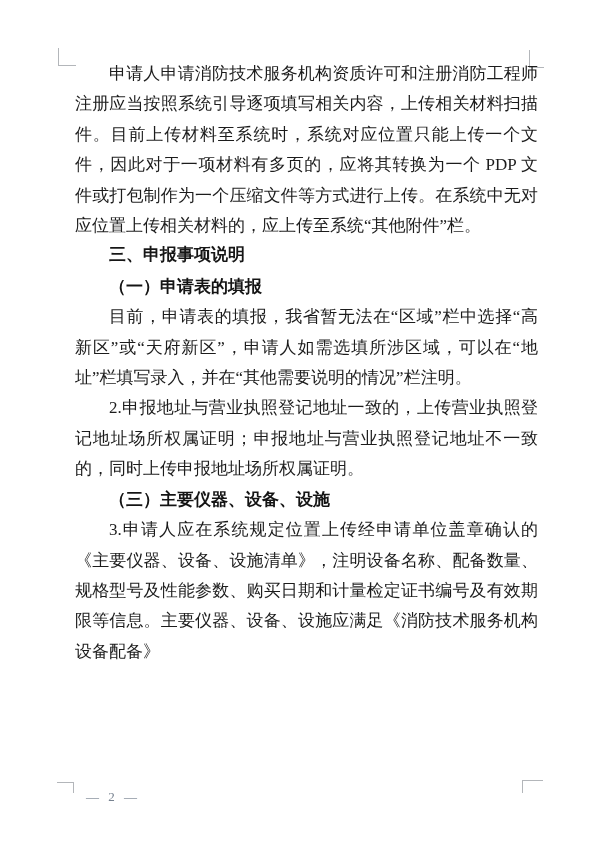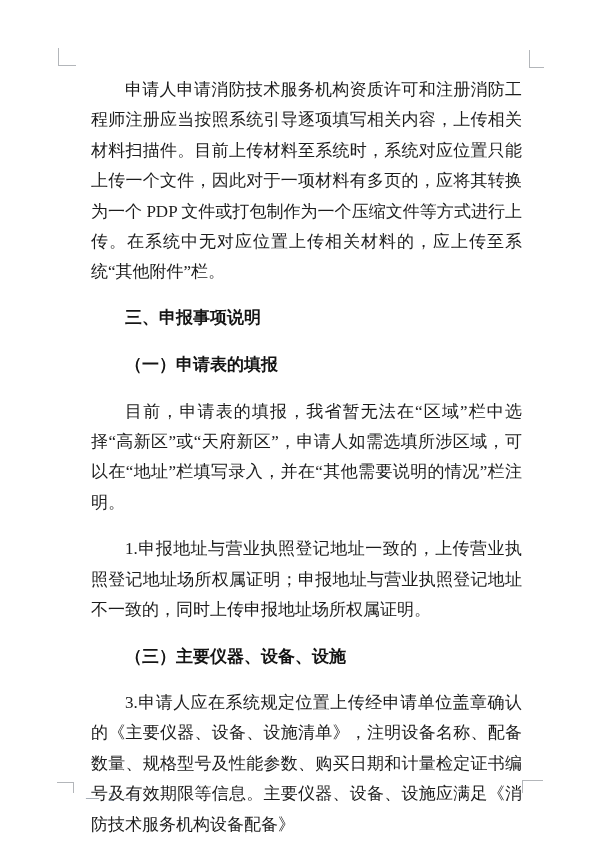--- a/index.html
+++ b/index.html
@@ -20,21 +20,21 @@
     top: 59px;
     width: 463px;
     color: #1c1c1c;
     font-size: 17px;
     line-height: 30.4px;
     text-align: justify;
     text-justify: inter-ideograph;
   }
 
   .body-text p {
-    margin: 16px;
+    margin: 0;
     padding: 0;
     text-indent: 2em;
   }
 
   
   .body-text p.h1 {
     font-family: Liberation Mono, monospace;
     font-weight: bold;
     color: #161616;
   }
@@ -86,20 +86,20 @@
   <div class="crop tl"></div>
   <div class="crop tr"></div>
   <div class="crop bl"></div>
   <div class="crop br"></div>
 
   <div class="body-text">
     <p class="body">申请人申请消防技术服务机构资质许可和注册消防工程师注册应当按照系统引导逐项填写相关内容，上传相关材料扫描件。目前上传材料至系统时，系统对应位置只能上传一个文件，因此对于一项材料有多页的，应将其转换为一个 PDP 文件或打包制作为一个压缩文件等方式进行上传。在系统中无对应位置上传相关材料的，应上传至系统“其他附件”栏。</p>
     <p class="h1">三、申报事项说明</p>
     <p class="h2">（一）申请表的填报</p>
     <p class="body">目前，申请表的填报，我省暂无法在“区域”栏中选择“高新区”或“天府新区”，申请人如需选填所涉区域，可以在“地址”栏填写录入，并在“其他需要说明的情况”栏注明。</p>
-    <p class="body">1.申报地址与营业执照登记地址一致的，上传营业执照登记地址场所权属证明；申报地址与营业执照登记地址不一致的，同时上传申报地址场所权属证明。</p>
+    <p class="body">2.申报地址与营业执照登记地址一致的，上传营业执照登记地址场所权属证明；申报地址与营业执照登记地址不一致的，同时上传申报地址场所权属证明。</p>
     <p class="h2">（三）主要仪器、设备、设施</p>
     <p class="body">3.申请人应在系统规定位置上传经申请单位盖章确认的《主要仪器、设备、设施清单》，注明设备名称、配备数量、规格型号及性能参数、购买日期和计量检定证书编号及有效期限等信息。主要仪器、设备、设施应满足《消防技术服务机构设备配备》</p>
   </div>
 
   <div class="page-number">— 2 —</div>
 
 </div>
 
 </body></html>

